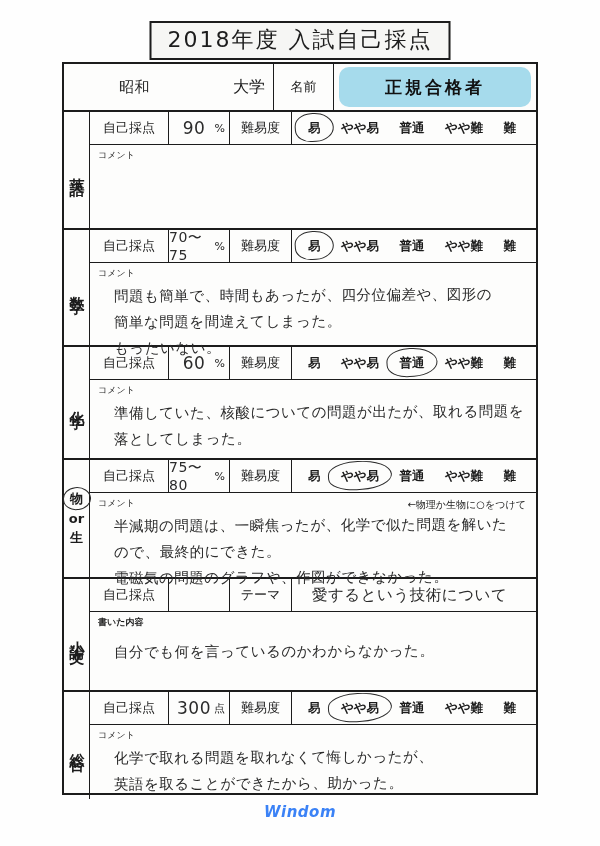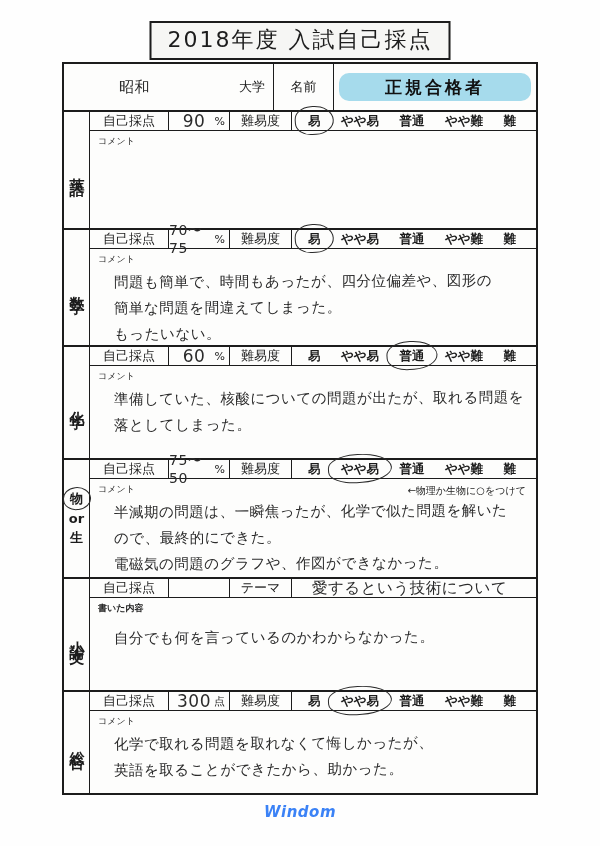--- a/index.html
+++ b/index.html
@@ -18,46 +18,46 @@
     position: absolute; left: 62px; top: 62px; width: 476px; height: 733px;
     border: 2px solid #1c1c1c; display: flex; flex-direction: column;
     background: #fdfdfc;
   }
   
   .hdr { display: flex; height: 48px; border-bottom: 2px solid #1c1c1c; flex: none; }
   .hdr-univ { width: 210px; border-right: 1.4px solid #1c1c1c; position: relative;
     display: flex; align-items: center; }
   .hdr-univ-value { margin-left: 55px; font-size: 19px; }
   .hdr-univ-label { position: absolute; right: 8px; top: 50%; transform: translateY(-50%);
-    font-size: 13px; }
+    font-size: 16px; }
   .hdr-name-label { width: 60px; border-right: 1.4px solid #1c1c1c;
     display: flex; align-items: center; justify-content: center; font-size: 13px; }
   .hdr-name-value { flex: 1; display: flex; align-items: center; justify-content: center; }
   .highlight-pill {
-    background: #a6dbec; border-radius: 10px; width: 192px; height: 28px;
+    background: #a6dbec; border-radius: 10px; width: 192px; height: 40px;
     display: flex; align-items: center; justify-content: center;
     font-size: 17px; font-weight: bold; letter-spacing: 3px; color: #111;
   }
   
   .section { display: flex; border-bottom: 2px solid #1c1c1c; flex: none; }
   .section.last { border-bottom: none; flex: 1; }
   .subject-col { width: 26px; border-right: 1.4px solid #1c1c1c;
     display: flex; align-items: center; justify-content: center; flex: none; }
   .subject-label { writing-mode: vertical-rl; text-orientation: upright;
     font-size: 15px; font-weight: bold; letter-spacing: 4px; }
   .subject-stack { display: flex; flex-direction: column; align-items: center;
     font-size: 13px; font-weight: bold; line-height: 1.5; }
   .circle-hand { position: relative; display: inline-block; }
   .circle-hand::after {
     content: ""; position: absolute; left: 50%; top: 50%; width: 26px; height: 21px;
     transform: translate(-50%, -52%) rotate(-6deg);
     border: 1.5px solid #2a2a2a; border-radius: 50% 55% 50% 50%;
   }
   .section-content { flex: 1; display: flex; flex-direction: column; min-width: 0; }
-  .score-row { display: flex; height: 19px; border-bottom: 1.3px solid #1c1c1c; flex: none; }
+  .score-row { display: flex; height: 33px; border-bottom: 1.3px solid #1c1c1c; flex: none; }
   .sc-label { width: 79px; border-right: 1.3px solid #1c1c1c; display: flex;
     align-items: center; justify-content: center; font-size: 13px; flex: none; }
   .sc-value { width: 61px; border-right: 1.3px solid #1c1c1c; position: relative;
     display: flex; align-items: center; justify-content: center; flex: none; }
   .sc-unit { position: absolute; right: 4px; top: 50%; transform: translateY(-50%);
     font-size: 11px; color: #1c1c1c; }
   .sc-diff { width: 62px; border-right: 1.3px solid #1c1c1c; display: flex;
     align-items: center; justify-content: center; font-size: 13px; flex: none; }
   .sc-options { flex: 1; display: flex; align-items: center;
     justify-content: space-between; padding: 0 20px 0 16px; font-size: 12.5px;
@@ -197,21 +197,21 @@
         <div class="subject-stack">
           <span class="circle-hand">物</span>
           <span>or</span>
           <span>生</span>
         </div>
       </div>
       <div class="section-content">
         <div class="score-row">
           <div class="sc-label">自己採点</div>
           <div class="sc-value">
-            <span class="hand" style="font-size:14px; padding-right:8px;">75〜50</span>
+            <span class="hand" style="font-size:14px; padding-right:8px;">75〜80</span>
             <span class="sc-unit">%</span>
           </div>
           <div class="sc-diff">難易度</div>
           <div class="sc-options">
             <span class="diff-opt">易</span>
             <span class="diff-opt circled">やや易</span>
             <span class="diff-opt">普通</span>
             <span class="diff-opt">やや難</span>
             <span class="diff-opt">難</span>
           </div>

